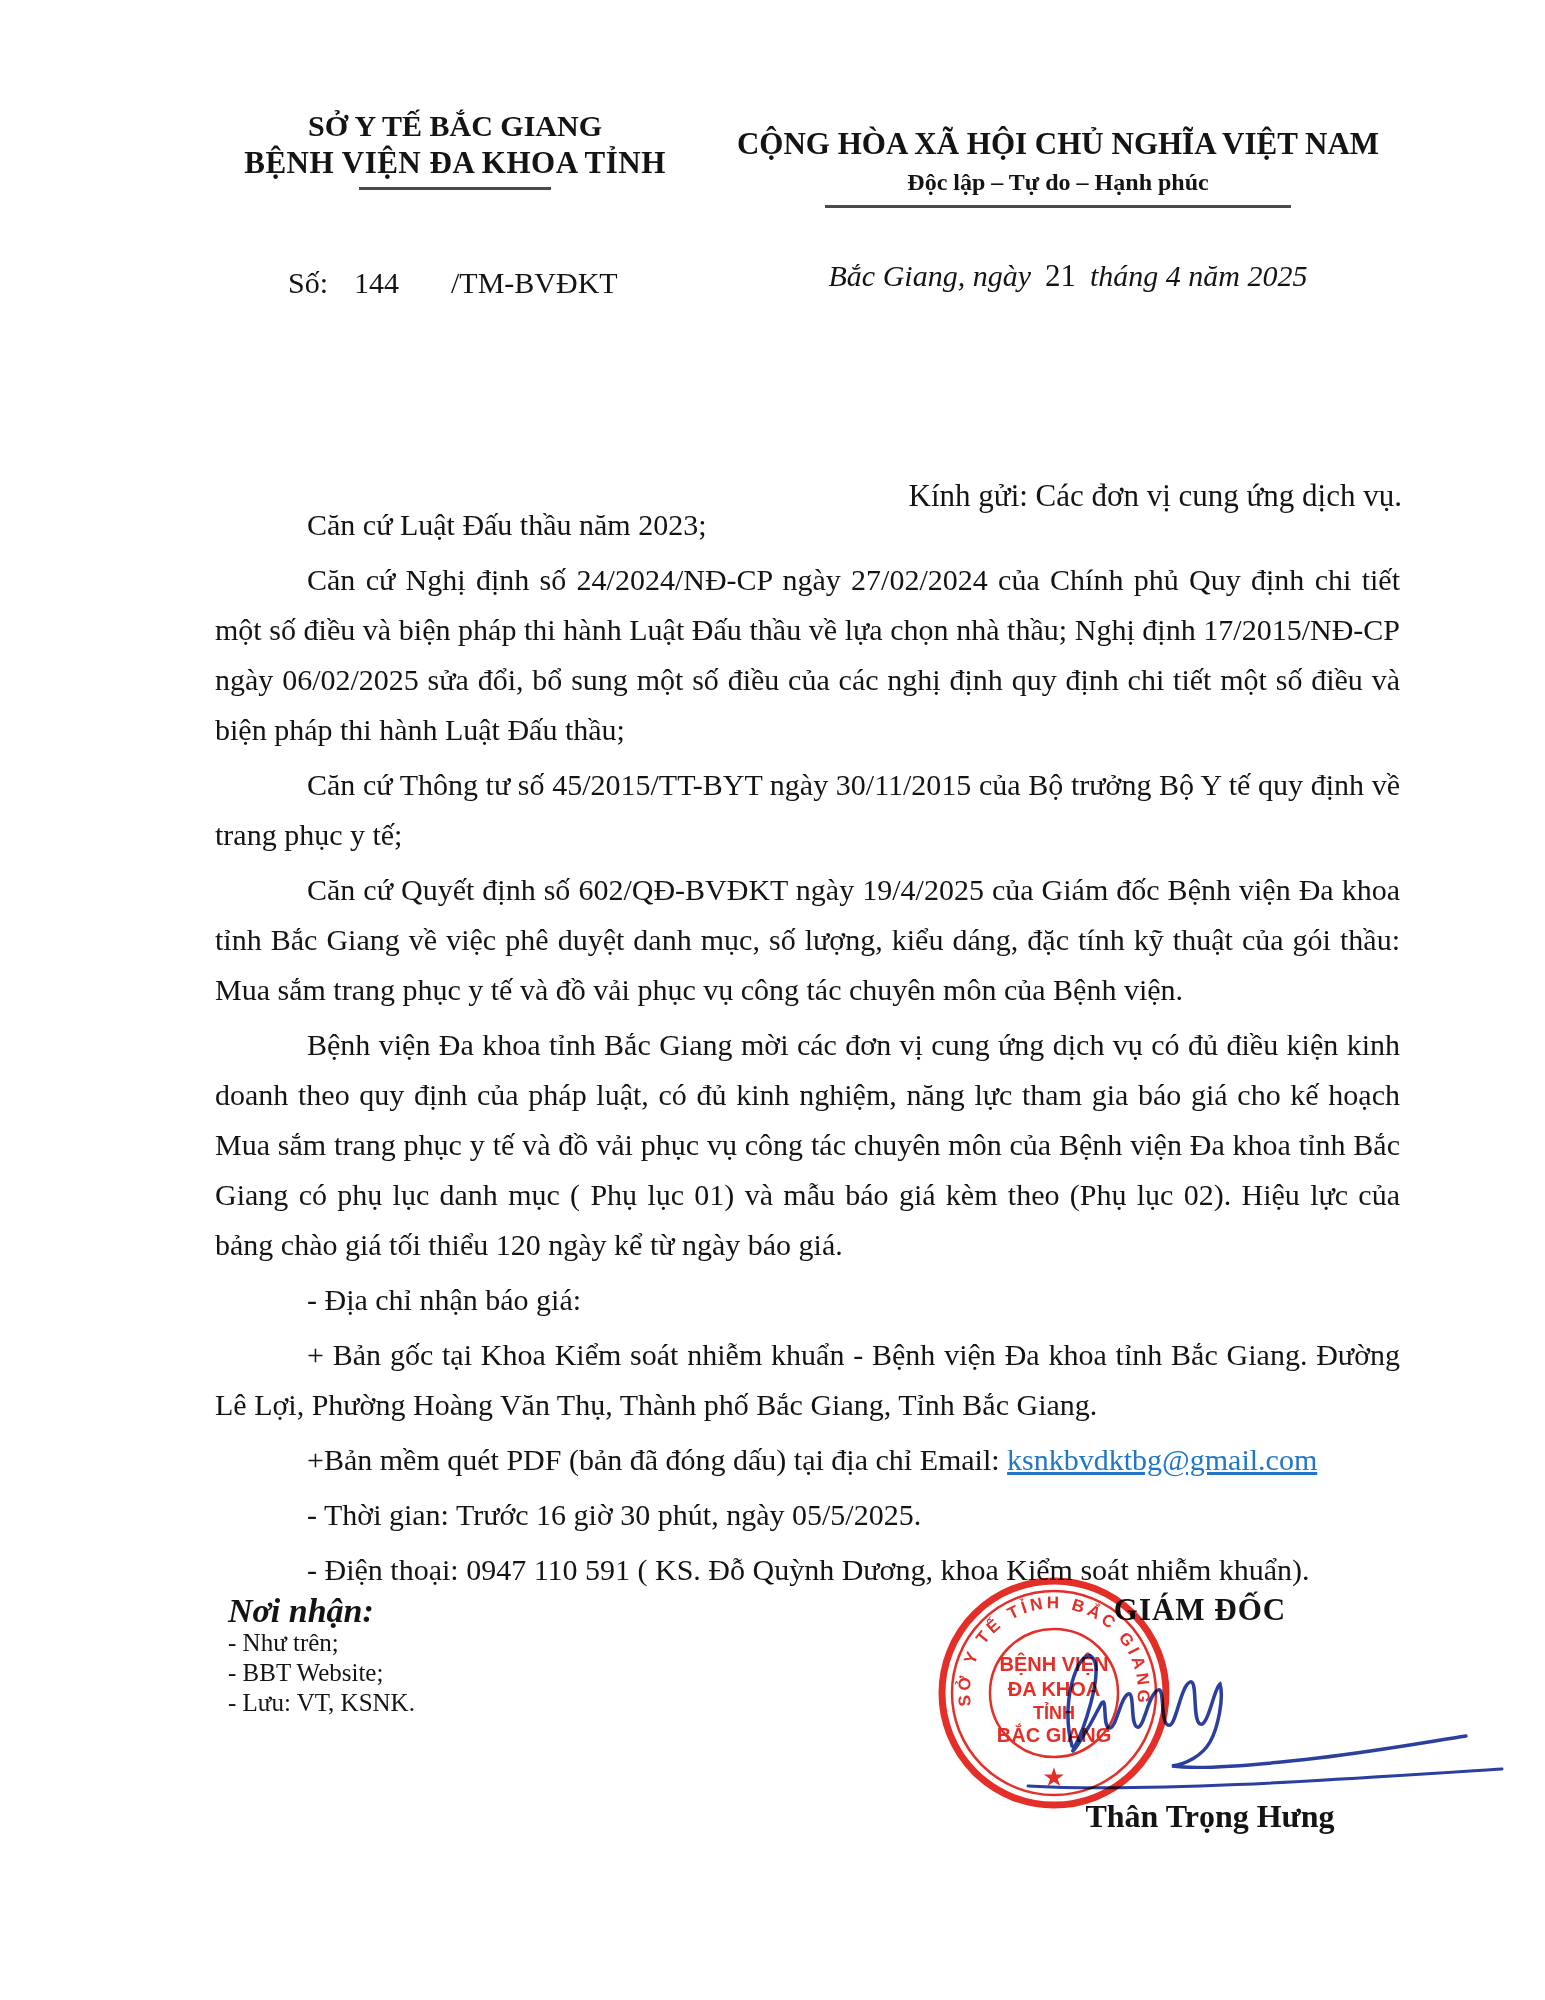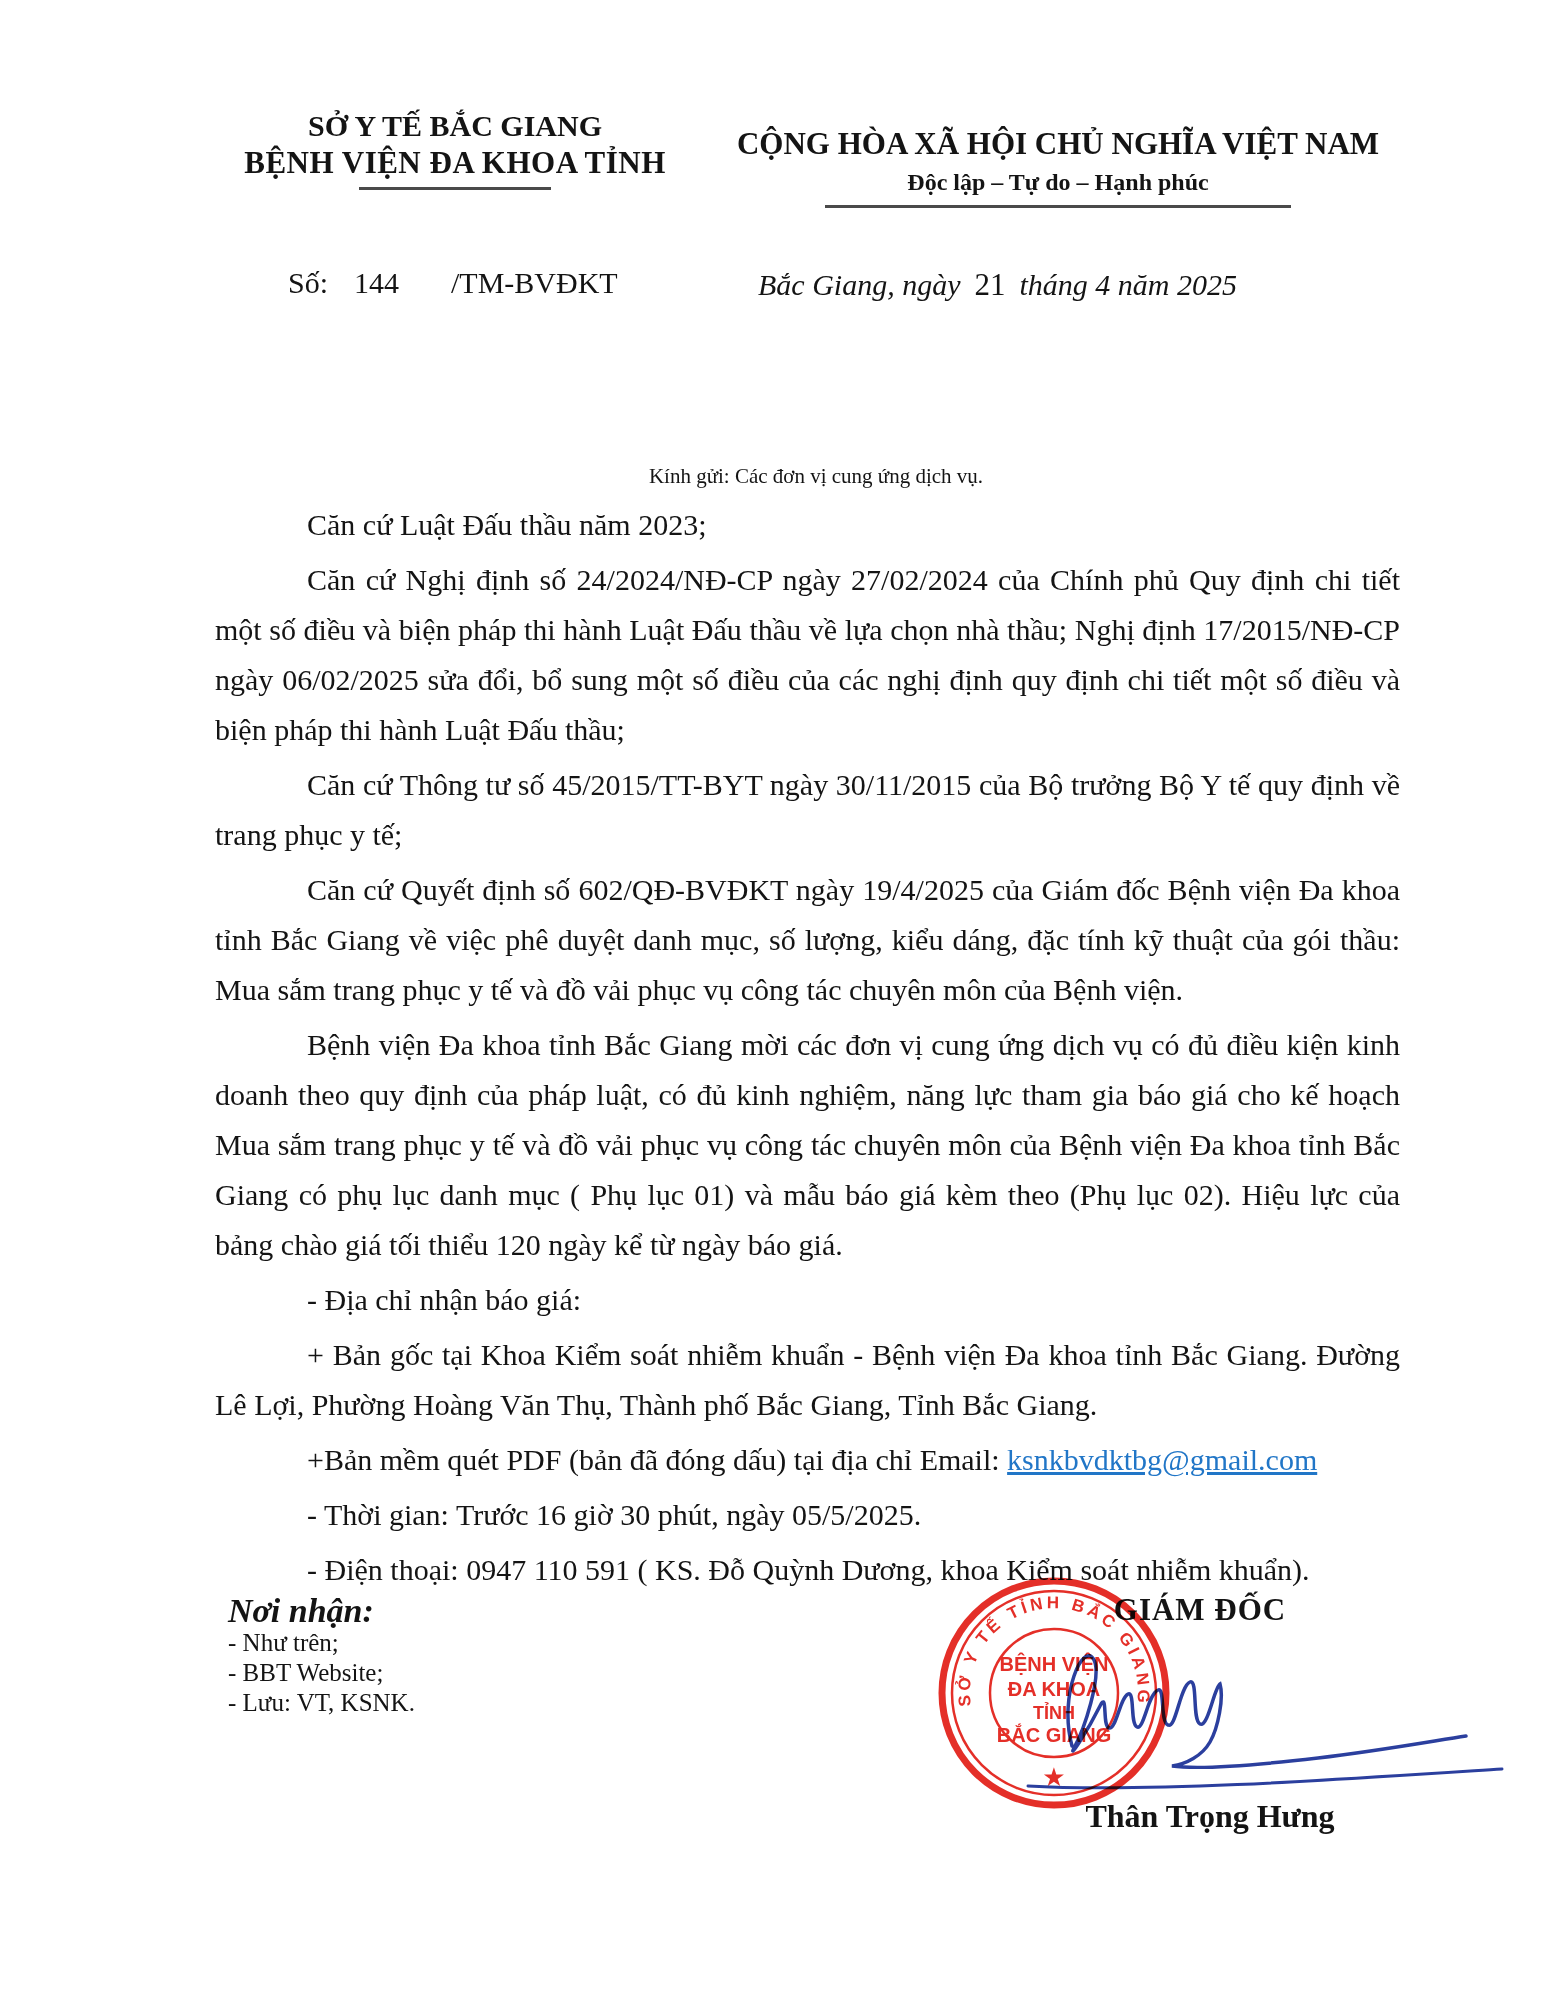--- a/index.html
+++ b/index.html
@@ -18,28 +18,28 @@
 
   .hdr-right{position:absolute;left:712px;top:126px;width:692px;text-align:center;}
   .hdr-right .nat1{font-size:31px;font-weight:bold;line-height:36px;}
   .hdr-right .nat2{font-size:24px;font-weight:bold;line-height:40px;}
   .rule-l{width:466px;border-top:3px solid #4a4a4a;margin:3px auto 0;}
 
   .so-line{position:absolute;left:288px;top:266px;font-size:30px;}
   .so-line .num{margin-left:26px;}
   .so-line .sym{margin-left:52px;}
 
-  .date-line{position:absolute;left:758px;top:267px;width:620px;text-align:left;font-size:30px;}
+  .date-line{position:absolute;left:758px;top:258px;width:620px;text-align:center;font-size:30px;}
   .date-line .it{font-style:italic;}
   .date-line .day{font-style:normal;font-size:31px;padding:0 14px;}
 
   
   .center-wrap{position:absolute;left:230px;width:1172px;text-align:center;}
   .title{top:378px;font-size:34px;font-weight:bold;letter-spacing:.5px;}
-  .salutation{top:464px;font-size:21px;}
+  .salutation{top:478px;font-size:31px;text-align:right;}
 
   
   .doc-body{position:absolute;left:215px;top:500px;width:1185px;font-size:30px;line-height:50px;}
   .doc-body p{margin:0 0 5px 0;text-indent:92px;text-align:left;}
   .doc-body p.just{text-align:justify;}
   a.email{color:#2176c7;cursor:pointer;}
 
   
   .recipients{position:absolute;left:228px;top:1594px;}
   .r-title{font-size:34px;font-weight:bold;font-style:italic;line-height:34px;}

